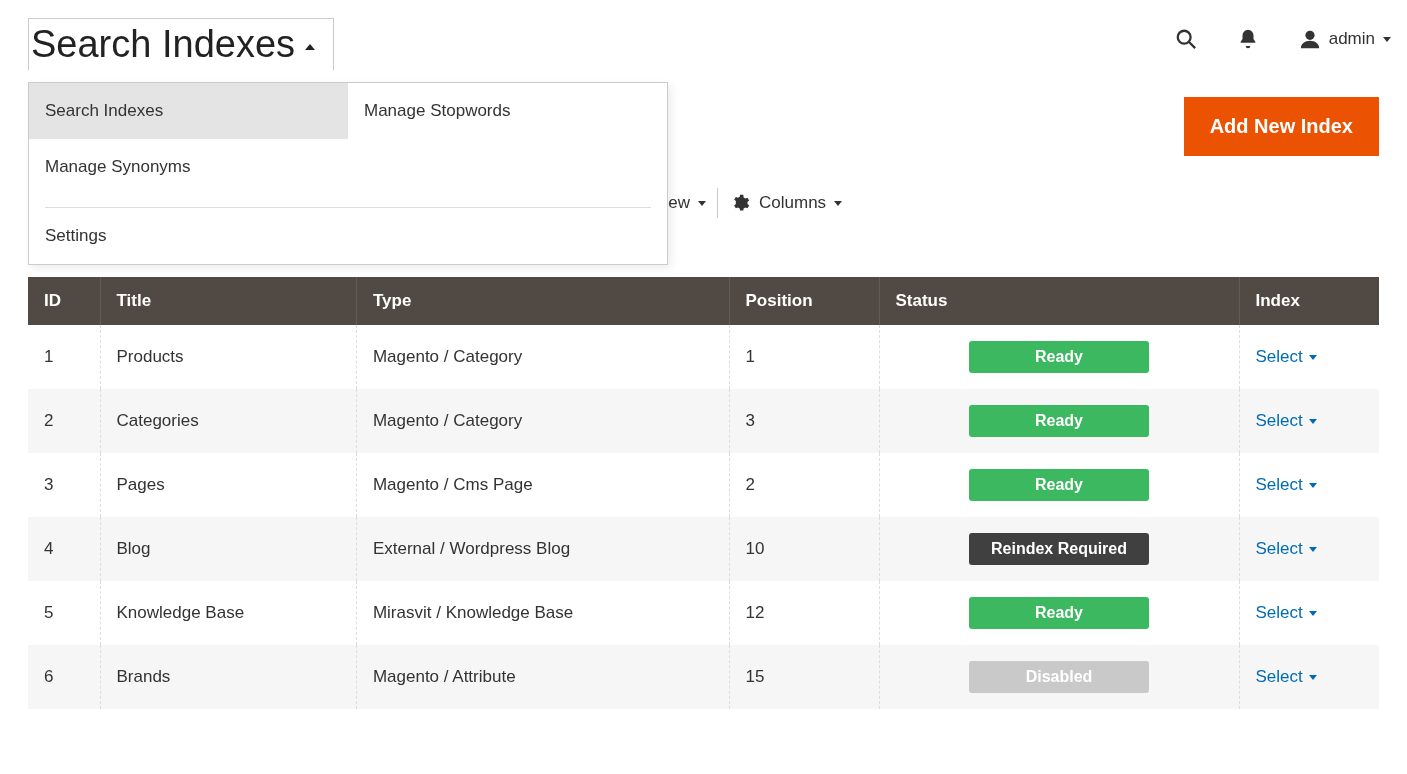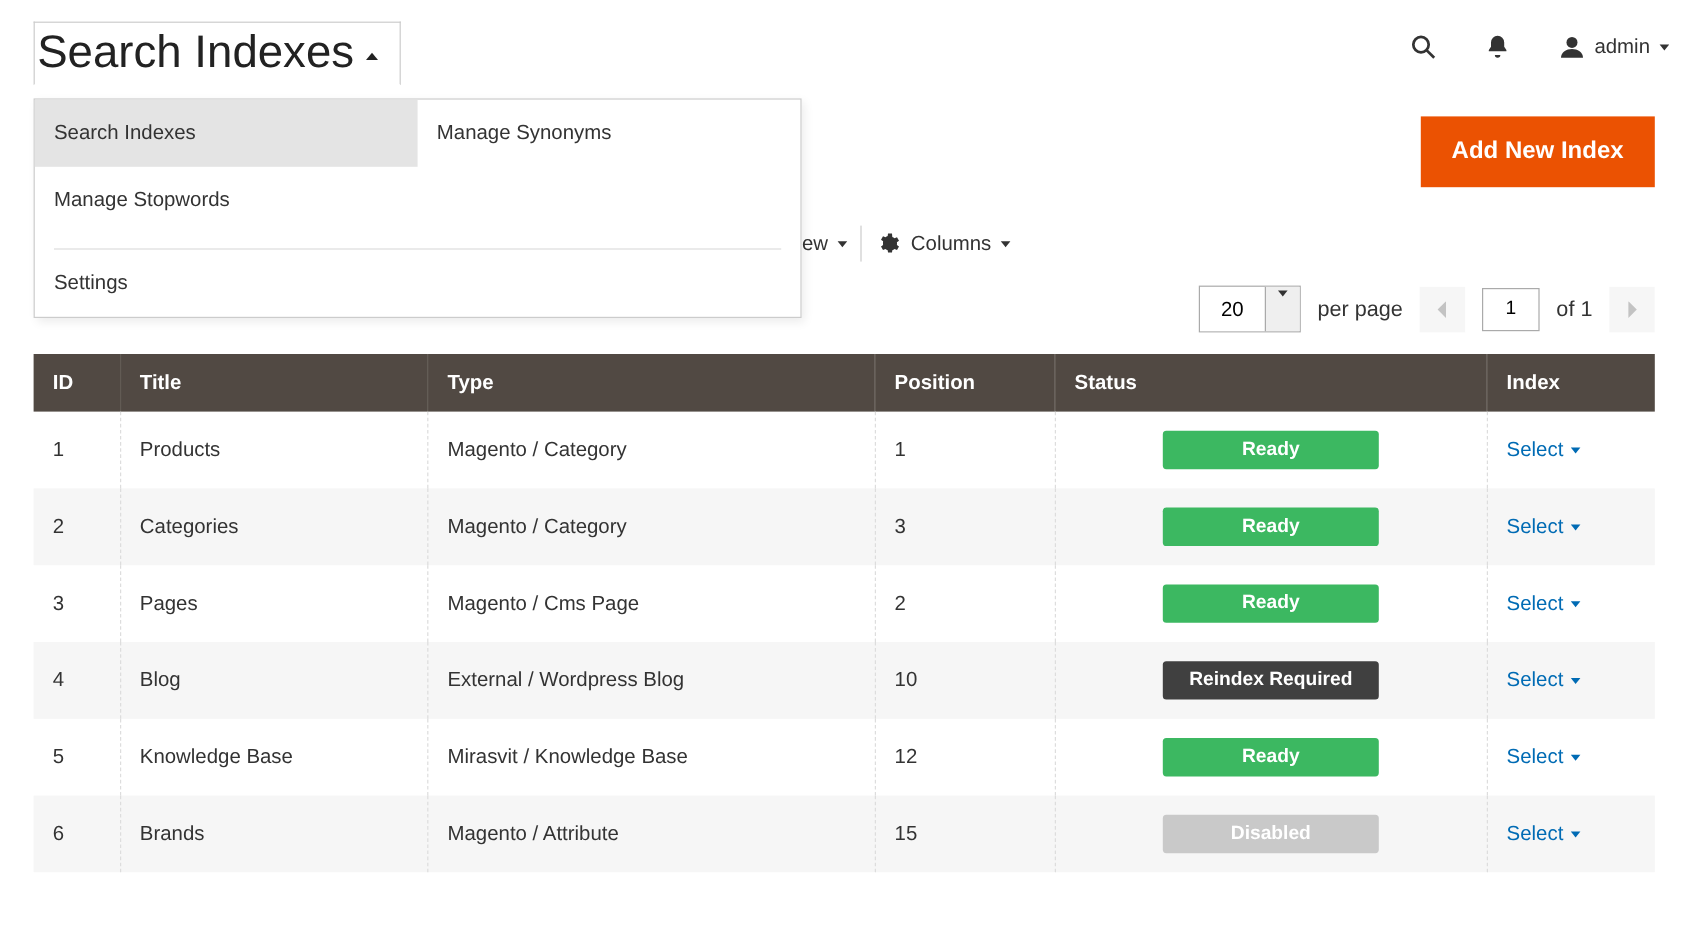--- a/index.html
+++ b/index.html
@@ -244,22 +244,22 @@
 
 <div class="header-bar">
   <div class="page-title-block">
     <h1 class="page-title">
       <span>Search Indexes</span>
       <span class="caret"></span>
     </h1>
     <div class="dropdown-panel">
       <div class="dropdown-grid">
         <div class="dropdown-item active">Search Indexes</div>
+        <div class="dropdown-item">Manage Stopwords</div>
         <div class="dropdown-item">Manage Synonyms</div>
-        <div class="dropdown-item">Manage Stopwords</div>
         <div></div>
         <div class="dropdown-divider"></div>
         <div class="dropdown-item" style="grid-column:1;">Settings</div>
       </div>
     </div>
   </div>
 
   <div class="header-icons">
     <span class="icon">
       <svg viewBox="0 0 24 24" width="24" height="24" fill="none" stroke="#333" stroke-width="2.5">
@@ -306,41 +306,20 @@
           <path d="M12 8a4 4 0 1 0 0 8 4 4 0 0 0 0-8zm9 4a7.9 7.9 0 0 0-.1-1.3l2.1-1.6-2-3.4-2.5 1a8 8 0 0 0-2.2-1.3L16 2h-4l-.3 2.4a8 8 0 0 0-2.2 1.3l-2.5-1-2 3.4L7.1 9.7A8 8 0 0 0 7 12c0 .4 0 .9.1 1.3L5 14.9l2 3.4 2.5-1a8 8 0 0 0 2.2 1.3L12 21h4l.3-2.4a8 8 0 0 0 2.2-1.3l2.5 1 2-3.4-2.1-1.6c.1-.4.1-.9.1-1.3z"></path>
         </svg>
     </span>
     <span>Columns</span>
     <span class="mini-caret"></span>
   </div>
 </div>
 
 <div class="pager-row">
   <div class="records-found">6 records found</div>
-  <div class="pager-right">
-    <div class="page-size">
-      <input value="20" style="">
-      <div class="dd">
-        <span class="mini-caret"></span>
-      </div>
-    </div>
-    <span>per page</span>
-    <div class="pager-btn disabled">
-      <svg viewBox="0 0 10 14" fill="#888">
-          <path d="M8 0L1 7l7 7V0z"></path>
-        </svg>
-    </div>
-    <input class="page-num" value="1" style="">
-    <span>of 1</span>
-    <div class="pager-btn disabled">
-      <svg viewBox="0 0 10 14" fill="#888">
-          <path d="M2 0l7 7-7 7V0z"></path>
-        </svg>
-    </div>
-  </div>
 </div>
 
 <table class="grid">
   <thead>
     <tr>
       <th class="col-id">ID</th>
       <th>Title</th>
       <th>Type</th>
       <th class="col-position">Position</th>
       <th class="col-status">Status</th>

